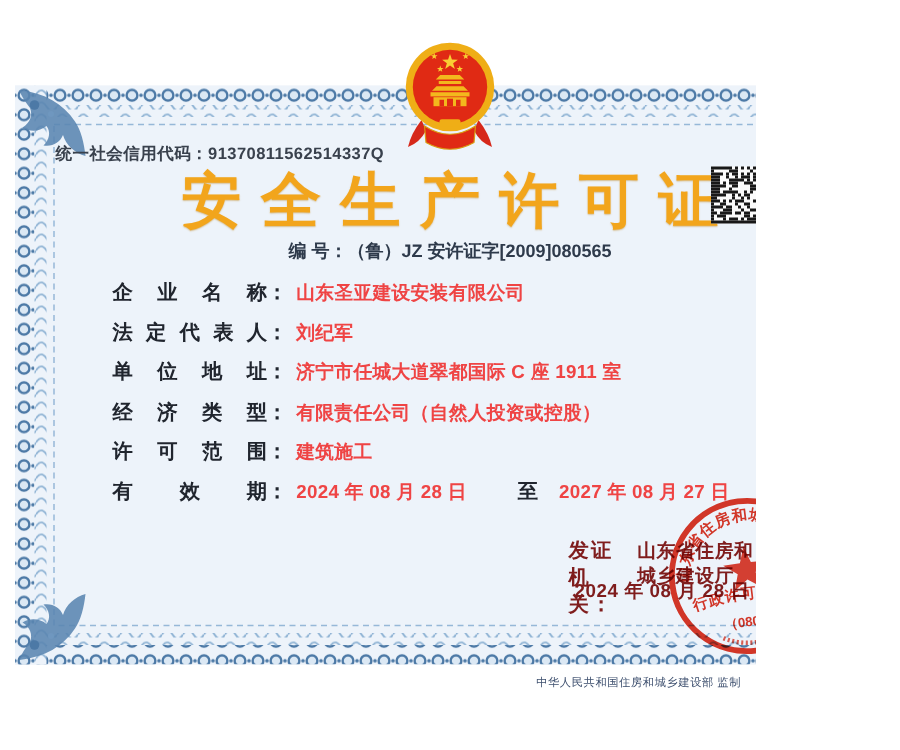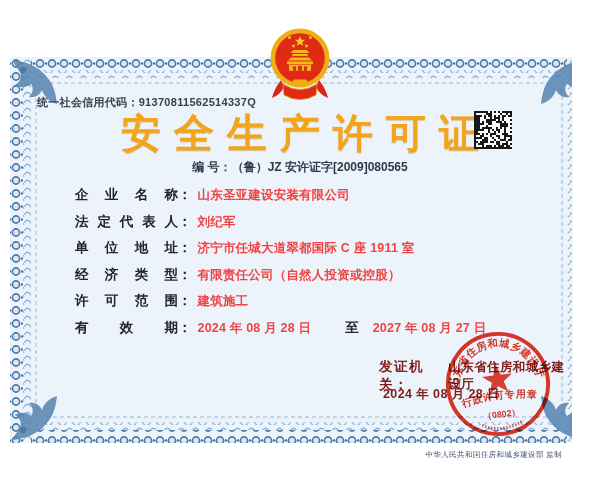--- a/index.html
+++ b/index.html
@@ -1,16 +1,16 @@
 <!DOCTYPE html>
 <html><head>
 <meta charset="utf-8">
 <style>
   html,body{margin:0;padding:0;background:#fff;}
-  .stage{position:relative;width:572px;height:500px;background:#ffffff;overflow:hidden;
+  .stage{position:relative;width:504px;height:500px;background:#ffffff;overflow:hidden;
          font-family:"Liberation Sans","DejaVu Sans",sans-serif;}
   .abs{position:absolute;}
   .cert-bg{left:10px;top:57px;width:578px;height:386px;background:#edf3fa;}
   svg.frame{left:10px;top:57px;}
   .credit{left:37px;top:95px;font-size:11px;font-weight:700;color:#39414d;letter-spacing:.3px;}
   .title{left:0;top:106px;width:600px;text-align:center;font-size:40px;font-weight:800;
          color:#f2a51c;letter-spacing:13px;padding-left:13px;box-sizing:border-box;
          text-shadow:0 1px 1px rgba(186,124,10,.45);white-space:nowrap;}
   .qr{left:474px;top:111px;width:38px;height:38px;display:grid;background:#fbfbfb;
       grid-template-columns:repeat(19,1fr);grid-template-rows:repeat(19,1fr);}

